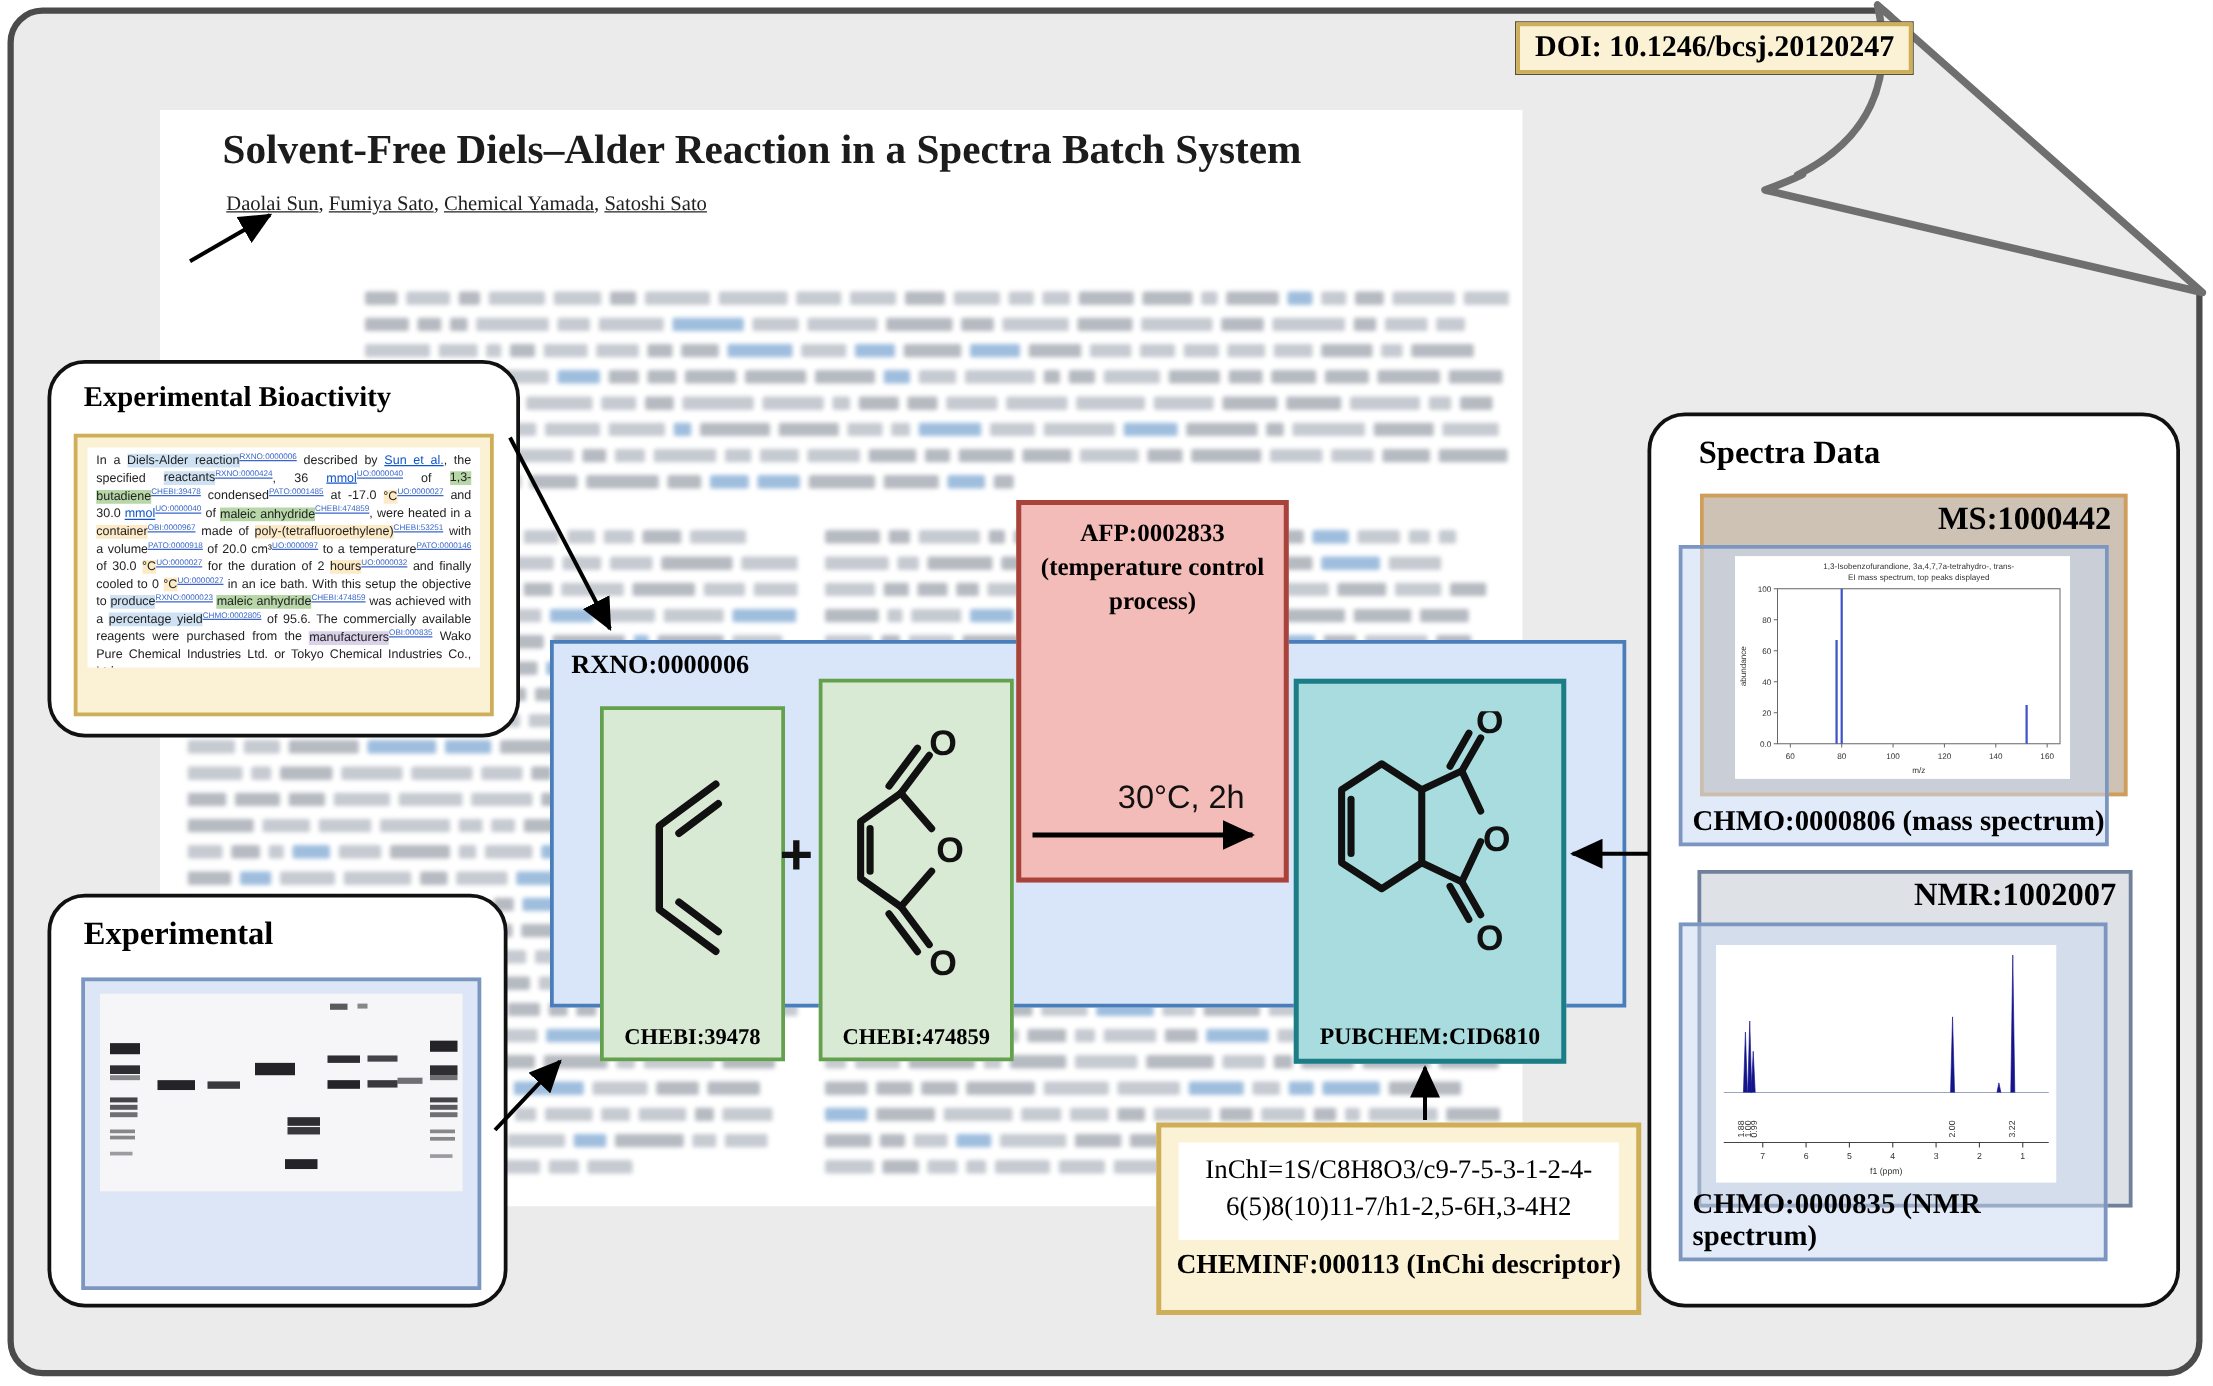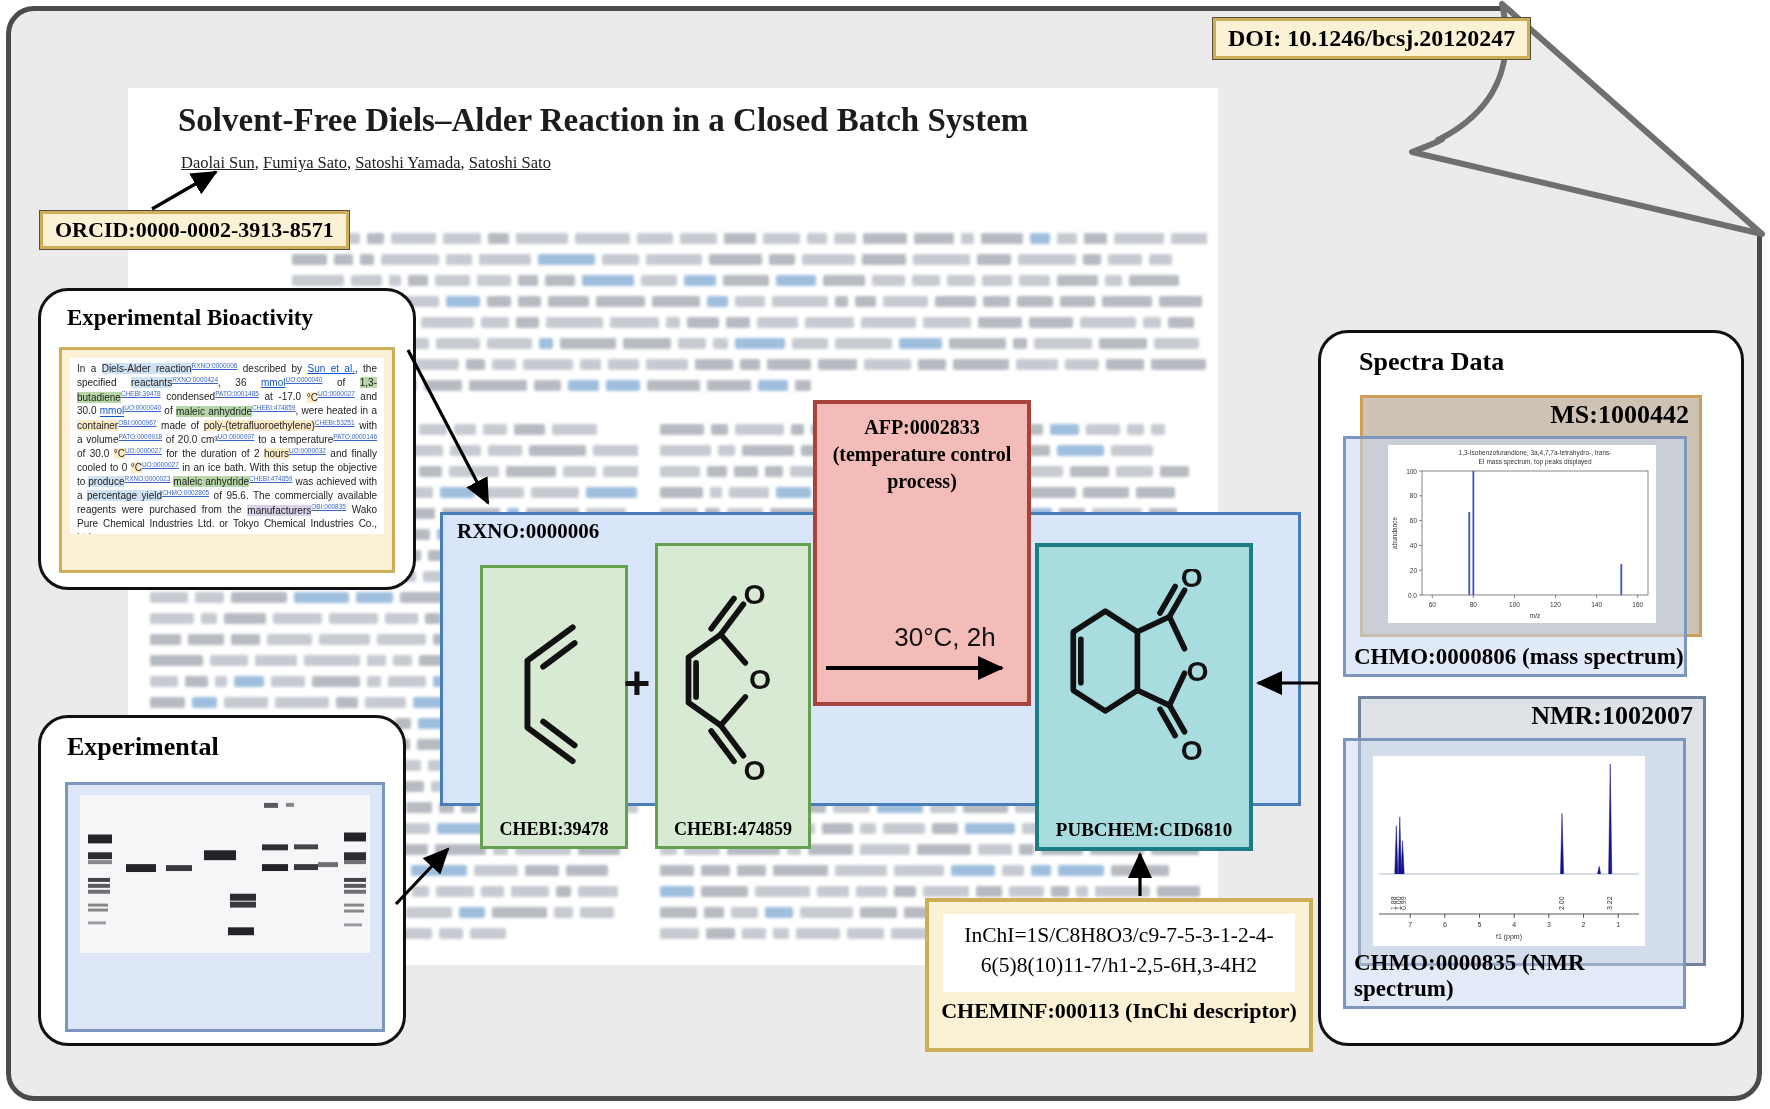--- a/index.html
+++ b/index.html
@@ -158,25 +158,24 @@
       <div class="bline"><span class="bword" style="width: 24px; background: rgb(198, 202, 209);"></span><span class="bword" style="width: 55px; background: rgb(182, 186, 193);"></span><span class="bword" style="width: 58px; background: rgb(182, 186, 193);"></span><span class="bword" style="width: 22px; background: rgb(198, 202, 209);"></span><span class="bword" style="width: 38px; background: rgb(182, 186, 193);"></span><span class="bword" style="width: 17px; background: rgb(198, 202, 209);"></span><span class="bword" style="width: 13px; background: rgb(198, 202, 209);"></span><span class="bword" style="width: 23px; background: rgb(198, 202, 209);"></span><span class="bword" style="width: 40px; background: rgb(198, 202, 209);"></span><span class="bword" style="width: 15px; background: rgb(198, 202, 209);"></span><span class="bword" style="width: 30px; background: rgb(159, 190, 222);"></span><span class="bword" style="width: 32px; background: rgb(198, 202, 209);"></span><span class="bword" style="width: 35px; background: rgb(198, 202, 209);"></span><span class="bword" style="width: 56px; background: rgb(182, 186, 193);"></span></div>
       <div class="bline"><span class="bword" style="width: 32px; background: rgb(198, 202, 209);"></span><span class="bword" style="width: 15px; background: rgb(198, 202, 209);"></span><span class="bword" style="width: 41px; background: rgb(198, 202, 209);"></span><span class="bword" style="width: 57px; background: rgb(182, 186, 193);"></span><span class="bword" style="width: 37px; background: rgb(198, 202, 209);"></span><span class="bword" style="width: 46px; background: rgb(159, 190, 222);"></span><span class="bword" style="width: 26px; background: rgb(198, 202, 209);"></span><span class="bword" style="width: 45px; background: rgb(182, 186, 193);"></span><span class="bword" style="width: 36px; background: rgb(198, 202, 209);"></span><span class="bword" style="width: 45px; background: rgb(198, 202, 209);"></span><span class="bword" style="width: 55px; background: rgb(182, 186, 193);"></span><span class="bword" style="width: 30px; background: rgb(198, 202, 209);"></span></div>
       <div class="bline"><span class="bword" style="width: 44px; background: rgb(182, 186, 193);"></span><span class="bword" style="width: 33px; background: rgb(198, 202, 209);"></span><span class="bword" style="width: 27px; background: rgb(198, 202, 209);"></span><span class="bword" style="width: 30px; background: rgb(198, 202, 209);"></span><span class="bword" style="width: 31px; background: rgb(182, 186, 193);"></span><span class="bword" style="width: 16px; background: rgb(198, 202, 209);"></span><span class="bword" style="width: 42px; background: rgb(198, 202, 209);"></span><span class="bword" style="width: 26px; background: rgb(182, 186, 193);"></span><span class="bword" style="width: 50px; background: rgb(159, 190, 222);"></span><span class="bword" style="width: 44px; background: rgb(198, 202, 209);"></span><span class="bword" style="width: 30px; background: rgb(198, 202, 209);"></span><span class="bword" style="width: 52px; background: rgb(159, 190, 222);"></span></div>
       <div class="bline"><span class="bword" style="width: 17px; background: rgb(198, 202, 209);"></span><span class="bword" style="width: 36px; background: rgb(198, 202, 209);"></span><span class="bword" style="width: 53px; background: rgb(182, 186, 193);"></span><span class="bword" style="width: 14px; background: rgb(198, 202, 209);"></span><span class="bword" style="width: 45px; background: rgb(182, 186, 193);"></span><span class="bword" style="width: 50px; background: rgb(198, 202, 209);"></span><span class="bword" style="width: 54px; background: rgb(182, 186, 193);"></span><span class="bword" style="width: 34px; background: rgb(198, 202, 209);"></span><span class="bword" style="width: 15px; background: rgb(182, 186, 193);"></span><span class="bword" style="width: 42px; background: rgb(182, 186, 193);"></span><span class="bword" style="width: 54px; background: rgb(182, 186, 193);"></span><span class="bword" style="width: 48px; background: rgb(182, 186, 193);"></span></div>
       <div class="bline"><span class="bword" style="width: 34px; background: rgb(182, 186, 193);"></span><span class="bword" style="width: 29px; background: rgb(182, 186, 193);"></span><span class="bword" style="width: 29px; background: rgb(182, 186, 193);"></span><span class="bword" style="width: 55px; background: rgb(182, 186, 193);"></span><span class="bword" style="width: 52px; background: rgb(198, 202, 209);"></span><span class="bword" style="width: 50px; background: rgb(198, 202, 209);"></span><span class="bword" style="width: 44px; background: rgb(159, 190, 222);"></span><span class="bword" style="width: 22px; background: rgb(198, 202, 209);"></span><span class="bword" style="width: 20px; background: rgb(159, 190, 222);"></span><span class="bword" style="width: 46px; background: rgb(159, 190, 222);"></span><span class="bword" style="width: 58px; background: rgb(182, 186, 193);"></span></div>
       <div class="bline"><span class="bword" style="width: 34px; background: rgb(159, 190, 222);"></span><span class="bword" style="width: 47px; background: rgb(182, 186, 193);"></span><span class="bword" style="width: 55px; background: rgb(198, 202, 209);"></span><span class="bword" style="width: 32px; background: rgb(198, 202, 209);"></span><span class="bword" style="width: 31px; background: rgb(198, 202, 209);"></span><span class="bword" style="width: 22px; background: rgb(182, 186, 193);"></span><span class="bword" style="width: 46px; background: rgb(198, 202, 209);"></span><span class="bword" style="width: 26px; background: rgb(182, 186, 193);"></span><span class="bword" style="width: 35px; background: rgb(198, 202, 209);"></span><span class="bword" style="width: 18px; background: rgb(182, 186, 193);"></span><span class="bword" style="width: 12px; background: rgb(198, 202, 209);"></span><span class="bword" style="width: 55px; background: rgb(198, 202, 209);"></span><span class="bword" style="width: 43px; background: rgb(182, 186, 193);"></span></div>
       <div class="bline"><span class="bword" style="width: 37px; background: rgb(182, 186, 193);"></span><span class="bword" style="width: 20px; background: rgb(182, 186, 193);"></span><span class="bword" style="width: 27px; background: rgb(198, 202, 209);"></span><span class="bword" style="width: 28px; background: rgb(159, 190, 222);"></span><span class="bword" style="width: 53px; background: rgb(198, 202, 209);"></span><span class="bword" style="width: 37px; background: rgb(182, 186, 193);"></span><span class="bword" style="width: 52px; background: rgb(182, 186, 193);"></span><span class="bword" style="width: 47px; background: rgb(182, 186, 193);"></span><span class="bword" style="width: 37px; background: rgb(198, 202, 209);"></span><span class="bword" style="width: 29px; background: rgb(198, 202, 209);"></span><span class="bword" style="width: 23px; background: rgb(159, 190, 222);"></span><span class="bword" style="width: 47px; background: rgb(198, 202, 209);"></span></div>
       <div class="bline"><span class="bword" style="width: 39px; background: rgb(198, 202, 209);"></span><span class="bword" style="width: 29px; background: rgb(182, 186, 193);"></span><span class="bword" style="width: 24px; background: rgb(198, 202, 209);"></span><span class="bword" style="width: 16px; background: rgb(198, 202, 209);"></span><span class="bword" style="width: 44px; background: rgb(198, 202, 209);"></span><span class="bword" style="width: 37px; background: rgb(198, 202, 209);"></span><span class="bword" style="width: 42px; background: rgb(198, 202, 209);"></span><span class="bword" style="width: 38px; background: rgb(198, 202, 209);"></span><span class="bword" style="width: 14px; background: rgb(182, 186, 193);"></span><span class="bword" style="width: 16px; background: rgb(182, 186, 193);"></span><span class="bword" style="width: 48px; background: rgb(198, 202, 209);"></span></div>
     </div>
 
-  <h1 class="title">Solvent-Free Diels–Alder Reaction in a Closed Batch System</h1>
-  <div class="authors"><span class="author">Daolai Sun</span>, <span class="author">Fumiya Sato</span>, <span class="author">Satoshi Yamada</span>, <span class="author">Satoshi Sato</span></div>
+  <h1 class="title">Solvent-Free Diels–Alder Reaction in a Spectra Batch System</h1>
+  <div class="authors"><span class="author">Daolai Sun</span>, <span class="author">Fumiya Sato</span>, <span class="author">Chemical Yamada</span>, <span class="author">Satoshi Sato</span></div>
 
   <div class="cream doi">DOI: 10.1246/bcsj.20120247</div>
-  <div class="cream orcid">ORCID:0000-0002-3913-8571</div>
 
   <div class="rbox exp">
     <div class="rhead">Experimental Bioactivity</div>
     <div class="creambig">
       <div class="snippet"><span>In a </span><span class="hl-blue">Diels-Alder reaction</span><sup class="scode">RXNO:0000006</sup><span> described by </span><span class="slink">Sun et al.</span><span>, the specified </span><span class="hl-blue">reactants</span><sup class="scode">RXNO:0000424</sup><span>, 36 </span><span class="slink">mmol</span><sup class="scode">UO:0000040</sup><span> of </span><span class="hl-green">1,3-butadiene</span><sup class="scode">CHEBI:39478</sup><span> condensed</span><sup class="scode">PATO:0001485</sup><span> at -17.0 </span><span class="hl-yellow">°C</span><sup class="scode">UO:0000027</sup><span> and 30.0 </span><span class="slink">mmol</span><sup class="scode">UO:0000040</sup><span> of </span><span class="hl-green">maleic anhydride</span><sup class="scode">CHEBI:474859</sup><span>, were heated in a </span><span class="hl-yellow">container</span><sup class="scode">OBI:0000967</sup><span> made of </span><span class="hl-yellow">poly-(tetrafluoroethylene)</span><sup class="scode">CHEBI:53251</sup><span> with a </span><span>volume</span><sup class="scode">PATO:0000918</sup><span> of 20.0 </span><span>cm³</span><sup class="scode">UO:0000097</sup><span> to a </span><span>temperature</span><sup class="scode">PATO:0000146</sup><span> of 30.0 </span><span class="hl-yellow">°C</span><sup class="scode">UO:0000027</sup><span> for the duration of 2 </span><span class="hl-yellow">hours</span><sup class="scode">UO:0000032</sup><span> and finally cooled to 0 </span><span class="hl-yellow">°C</span><sup class="scode">UO:0000027</sup><span> in an ice bath. With this setup the objective to </span><span class="hl-blue">produce</span><sup class="scode">RXNO:0000023</sup><span> </span><span class="hl-green">maleic anhydride</span><sup class="scode">CHEBI:474859</sup><span> was achieved with a </span><span class="hl-blue">percentage yield</span><sup class="scode">CHMO:0002805</sup><span> of 95.6. The commercially available reagents were purchased from the </span><span class="hl-purple">manufacturers</span><sup class="scode">OBI:000835</sup><span> Wako Pure Chemical Industries Ltd. or Tokyo Chemical Industries Co., Ltd.</span></div>
     </div>
   </div>
 
   <div class="rbox bio">
     <div class="rhead">Experimental</div>

